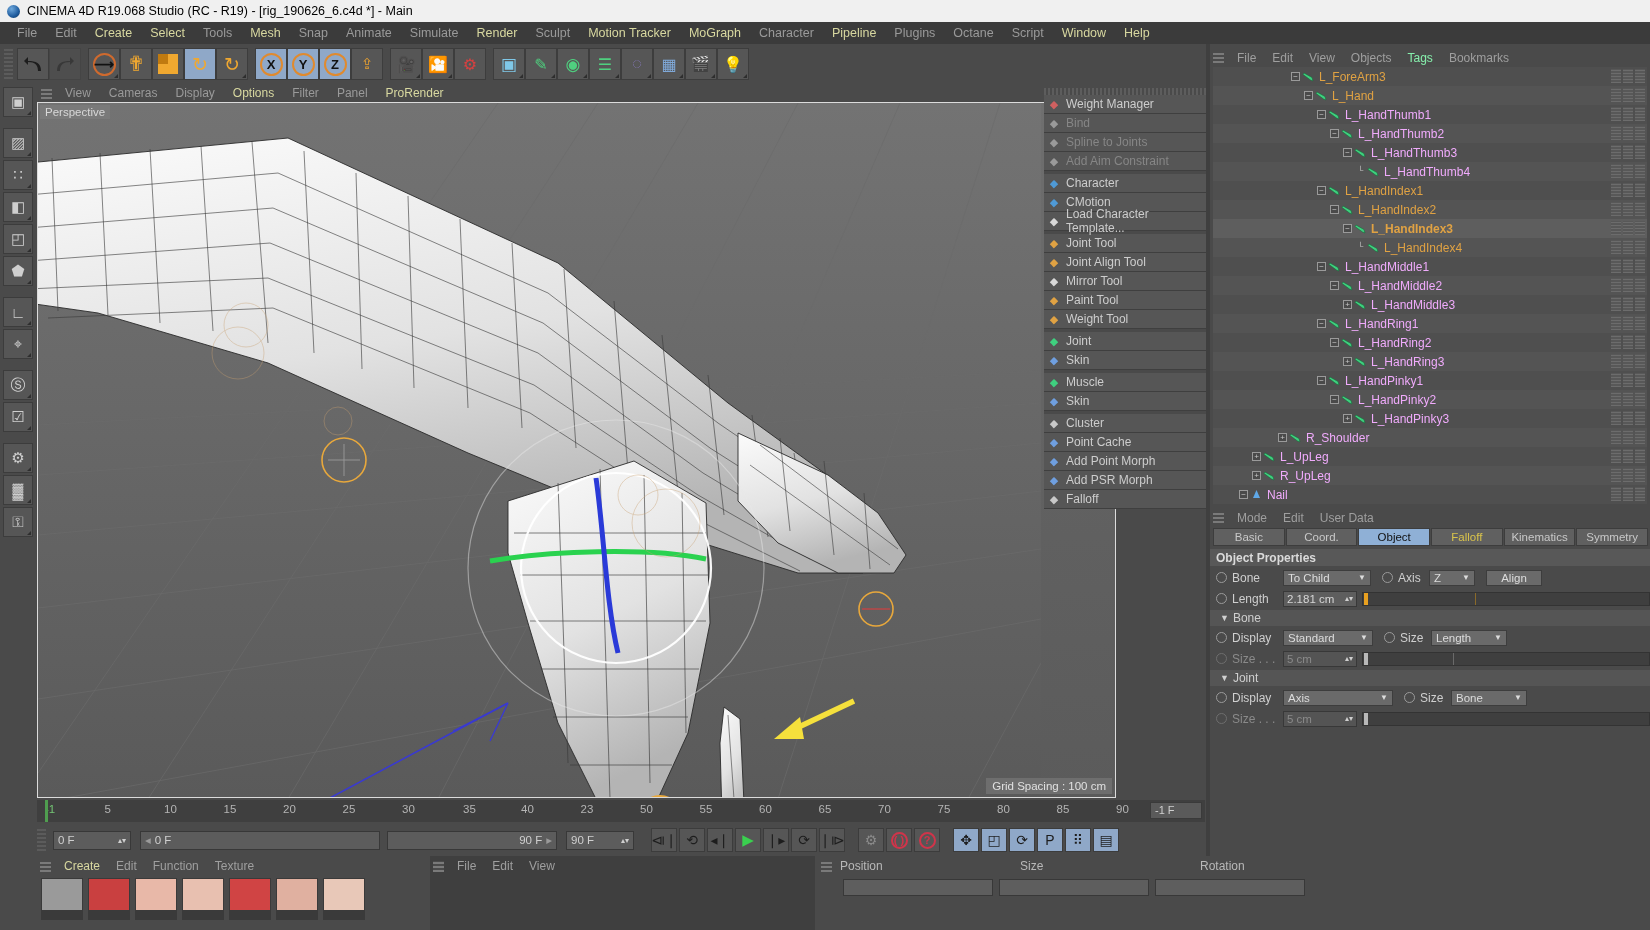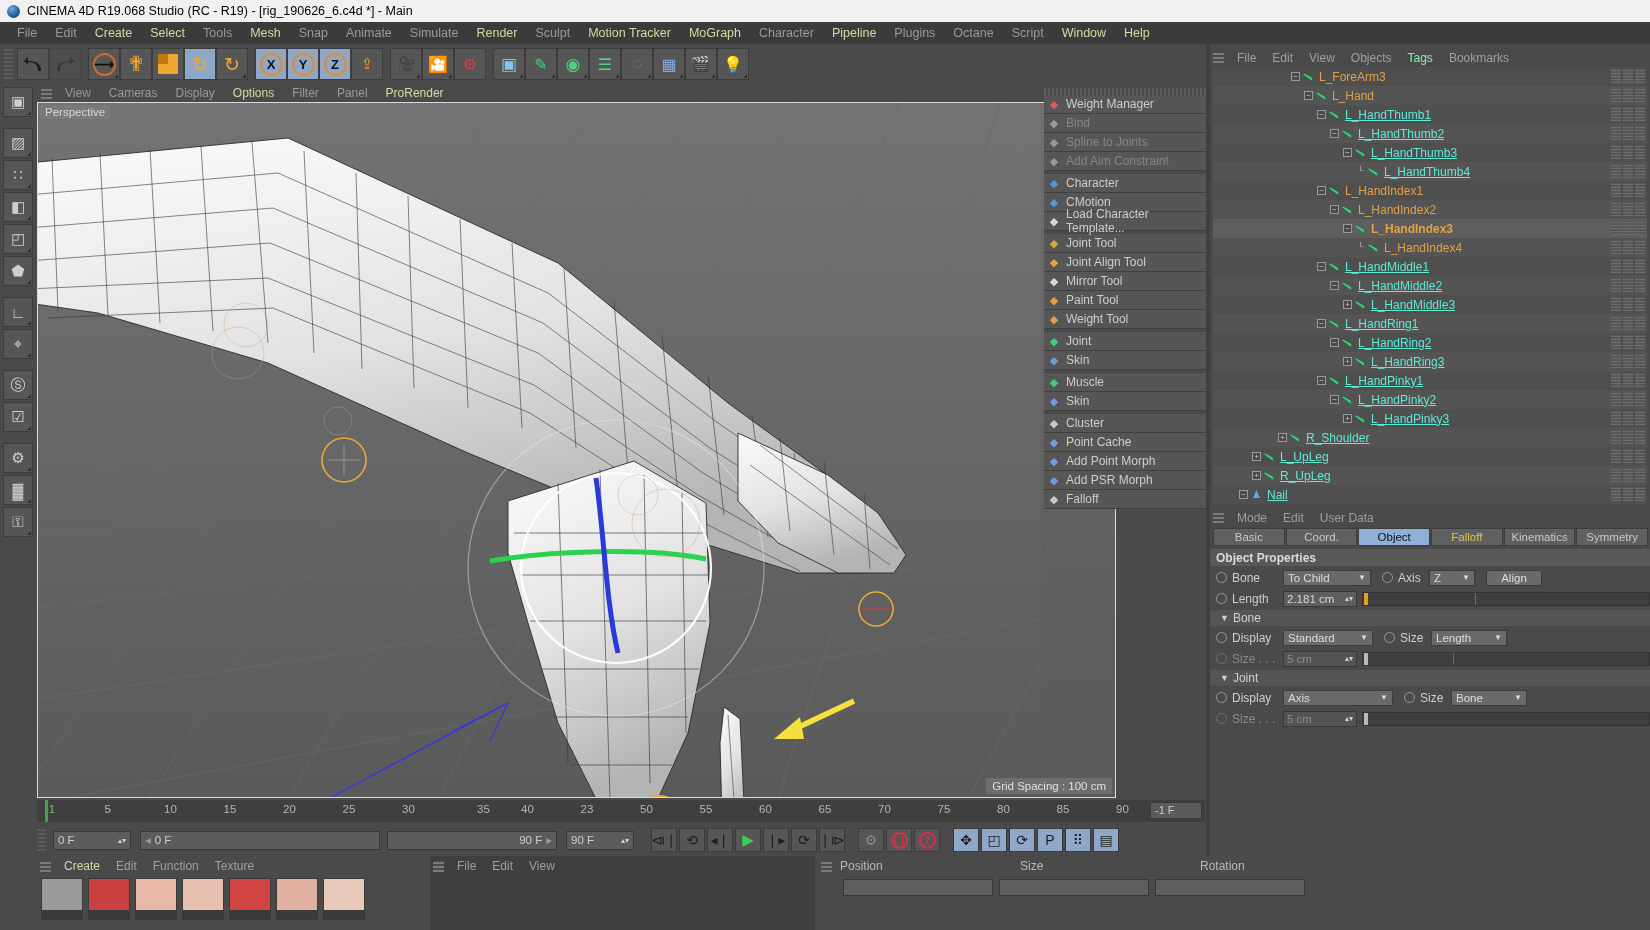--- a/index.html
+++ b/index.html
@@ -124,21 +124,21 @@
   .treebody{position:absolute;left:3px;top:19px;width:434px;height:437px;background:#4f4f4f;overflow:hidden;}
   .trow{height:19px;display:flex;align-items:center;position:relative;font-size:12px;}
   .trow:nth-child(odd){background:#4f4f4f;}
   .trow:nth-child(even){background:#545454;}
   .trow.sel{background:#5e5e5e;}
   .texp{width:9px;height:9px;border:1px solid #9a9a9a;color:#c8c8c8;font-size:8px;
      line-height:7px;text-align:center;flex:0 0 auto;background:#4a4a4a;}
   .tjoint{width:13px;height:13px;flex:0 0 auto;margin:0 4px 0 2px;}
   .tlabel{white-space:nowrap;}
   .tlabel.o{color:#e0a243;}
-  .tlabel.g{color:#5eead4;text-decoration:underline;}
+  .tlabel.g{color:#f0abfc;}
   .tlabel.b{color:#e0a243;font-weight:bold;}
   .tagcells{position:absolute;right:2px;top:2px;display:flex;gap:2px;}
   .tagcell{width:10px;height:14px;
      background:repeating-linear-gradient(0deg,#6c6c6c 0 1px,#585858 1px 3px);}
 
   
   .attrmgr{position:absolute;left:1210px;top:508px;width:440px;height:360px;background:#4a4a4a;}
   .attrtitle{height:21px;display:flex;align-items:center;gap:7px;padding-left:6px;font-size:12.5px;color:#d0d0d0;}
   .tabs{display:flex;height:18px;margin:1px 2px 0 3px;gap:1px;}
   .tab{flex:1;background:#606060;border:1px solid #3d3d3d;display:flex;
@@ -499,21 +499,21 @@
 
   <div class="timeline">
     <div class="tlticks" id="tlticks">
         <span class="first" style="left: 8px;">-1</span>
         <span style="left: 67.5px;">5</span>
         <span style="left: 127px;">10</span>
         <span style="left: 186.5px;">15</span>
         <span style="left: 246px;">20</span>
         <span style="left: 305.5px;">25</span>
         <span style="left: 365px;">30</span>
-        <span style="left: 440px;">35</span>
+        <span style="left: 426px;">35</span>
         <span style="left: 484px;">40</span>
         <span style="left: 543.5px;">23</span>
         <span style="left: 603px;">50</span>
         <span style="left: 662.5px;">55</span>
         <span style="left: 722px;">60</span>
         <span style="left: 781.5px;">65</span>
         <span style="left: 841px;">70</span>
         <span style="left: 900.5px;">75</span>
         <span style="left: 960px;">80</span>
         <span style="left: 1019.5px;">85</span>

